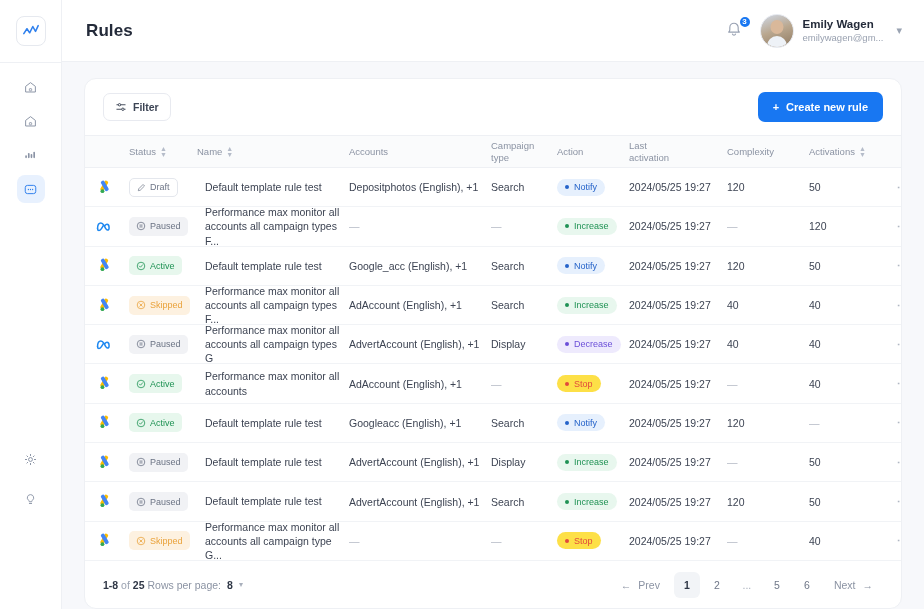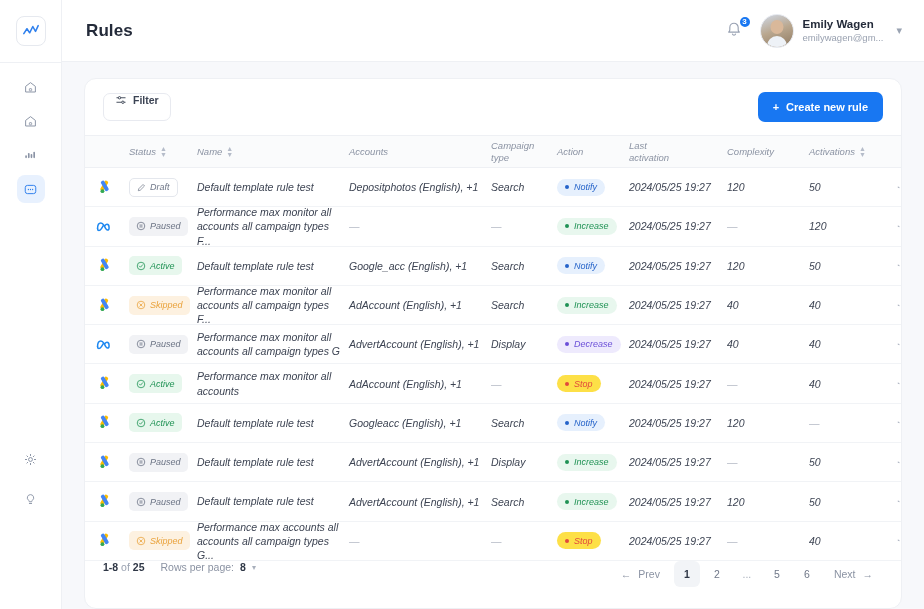--- a/index.html
+++ b/index.html
@@ -118,34 +118,34 @@
     background: #fff;
   }
   .search input {
     border: none; outline: none; width: 100%;
     font-size: 10.5px; color: #4a5263;
     font-family: "Liberation Sans", sans-serif; background: transparent;
   }
   .search input::placeholder { color: #a4abb8; }
   .filter-btn {
     height: 28px; border: 1px solid #e8eaf0; border-radius: 7px;
-    display: flex; gap: 6px; padding: 0 11px;
+    display: flex; align-items: center; gap: 6px; padding: 0 11px;
     font-size: 10.5px; font-weight: 700; color: #3c4454; background: #fff;
     cursor: pointer;
   }
   .create-btn {
     margin-left: auto; height: 30px;
     background: #1877f2; color: #fff; border: none; border-radius: 7px;
     display: flex; align-items: center; gap: 7px; padding: 0 15px;
     font-size: 11px; font-weight: 700; cursor: pointer;
     font-family: "Liberation Sans", sans-serif;
   }
 
   
-  .table { flex: 1; display: flex; flex-direction: column; min-height: 0; font-style: italic; }
+  .table { flex: 1; display: flex; flex-direction: column; min-height: 0; }
   .thead {
     display: flex; align-items: center;
     height: 33px; flex: none;
     background: #fafbfc;
     border-top: 1px solid #eef0f4;
     border-bottom: 1px solid #eef0f4;
     font-size: 9.5px; color: #8b93a3;
   }
   .th { display: flex; align-items: center; gap: 4px; padding-right: 6px; }
   .th .two { line-height: 1.2; }
@@ -169,21 +169,21 @@
   .c-acct  { width: 142px; flex: none; }
   .c-ctype { width: 66px; flex: none; }
   .c-act   { width: 72px; flex: none; }
   .c-last  { width: 98px; flex: none; }
   .c-cplx  { width: 82px; flex: none; }
   .c-activ { width: 84px; flex: none; }
   .c-menu  { flex: 1; justify-content: flex-end; padding-right: 14px; }
 
   .thead .c-plat { width: 44px; }
 
-  .name-txt { line-height: 1.35; color: #3d4453; }
+  .name-txt { line-height: 1.35; color: #3d4453; margin-left: 8px; }
   .dash { color: #b4bac5; }
 
   
   .badge {
     display: inline-flex; align-items: center; gap: 4px;
     height: 19px; padding: 0 7px; border-radius: 5px;
     font-size: 9px; font-weight: 400; white-space: nowrap;
   }
   .badge svg { flex: none; }
   .b-draft   { border: 1px solid #e4e7ed; color: #6f7788; background: #fff; }
@@ -207,23 +207,23 @@
   .p-stop .dot { background: #e1493c; }
 
   .kebab {
     color: #b0b7c3; font-size: 13px; line-height: 1; letter-spacing: 0;
     writing-mode: vertical-rl; cursor: pointer; padding: 0 4px;
   }
 
   
   .tfoot {
     height: 47px; flex: none;
-    display: flex; align-items: flex-start;
+    display: flex; align-items: center;
     padding: 0 18px; font-size: 10.5px; color: #6f7788;
-    gap: 16px;
+    gap: 3px;
   }
   .range b { color: #2f3746; font-weight: 700; }
   .range .of { color: #9aa2b1; font-weight: 400; }
   .rpp { display: flex; align-items: center; gap: 6px; color: #8b93a3; }
   .rpp b { color: #2f3746; font-weight: 700; }
   .pager { margin-left: auto; display: flex; align-items: center; gap: 4px; }
   .pg-nav {
     display: flex; align-items: center; gap: 7px;
     color: #8b93a3; font-size: 10.5px; padding: 0 10px; cursor: pointer;
   }
@@ -790,21 +790,21 @@
                 <div class="td c-stat">
                   <span class="badge b-skipped">
                     <svg width="10" height="10" viewBox="0 0 14 14" fill="none">
                       <circle cx="7" cy="7" r="5.3" stroke="currentColor" stroke-width="1.1"></circle>
                       <path d="m5.3 5.3 3.4 3.4M8.7 5.3 5.3 8.7" stroke="currentColor" stroke-width="1.1" stroke-linecap="round"></path>
                     </svg>
                     <span>Skipped</span>
                   </span>
                 </div>
                 <div class="td c-name">
-                  <span class="name-txt">Performance max accounts all accounts all campaign types G...</span>
+                  <span class="name-txt">Performance max monitor all accounts all campaign type G...</span>
                 </div>
                 <div class="td c-acct">
                   <span class="dash">—</span>
                 </div>
                 <div class="td c-ctype">
                   <span class="dash">—</span>
                 </div>
                 <div class="td c-act">
                   <span class="pill p-stop">
                     <span class="dot"></span>

